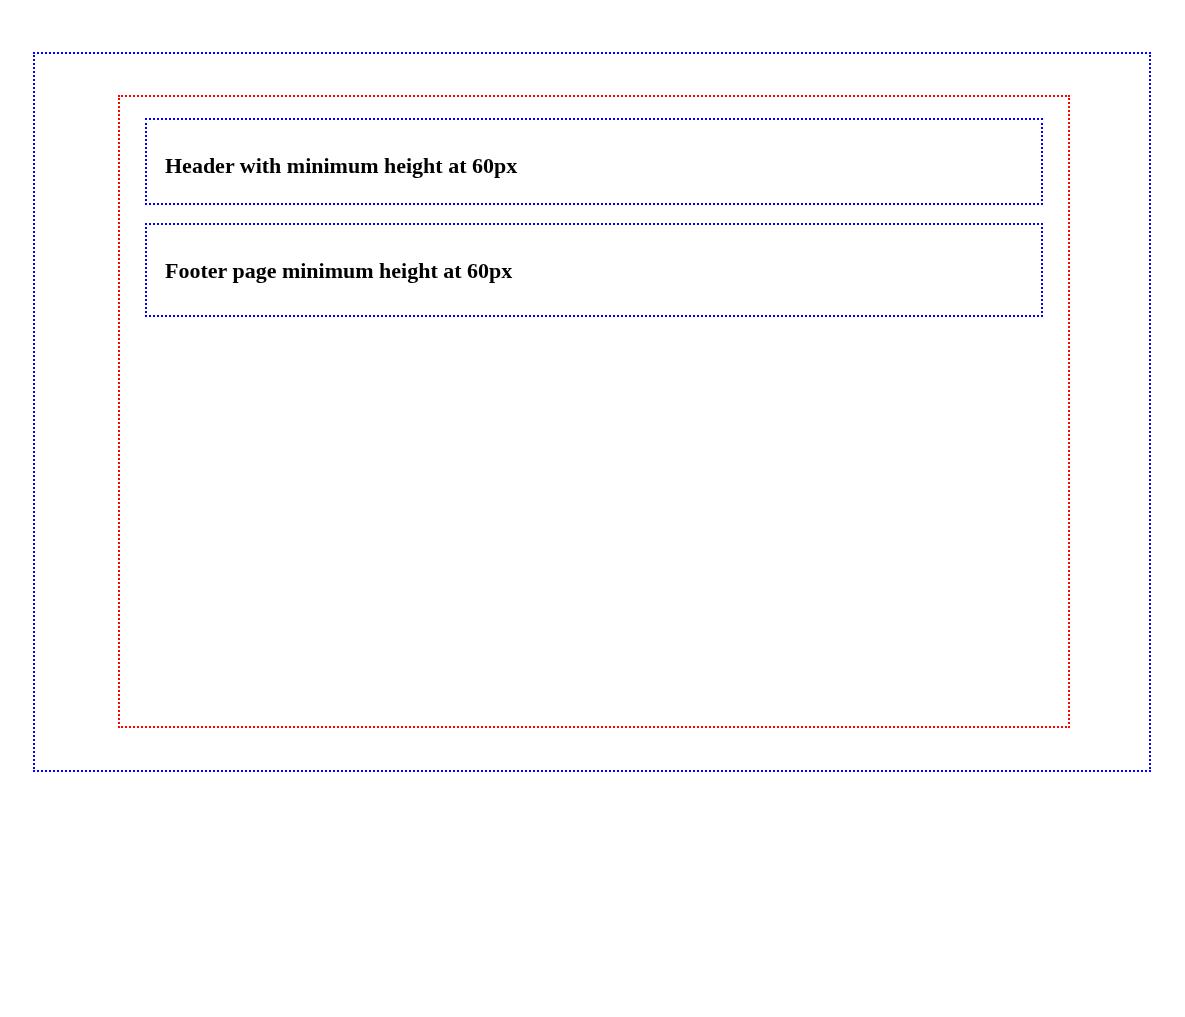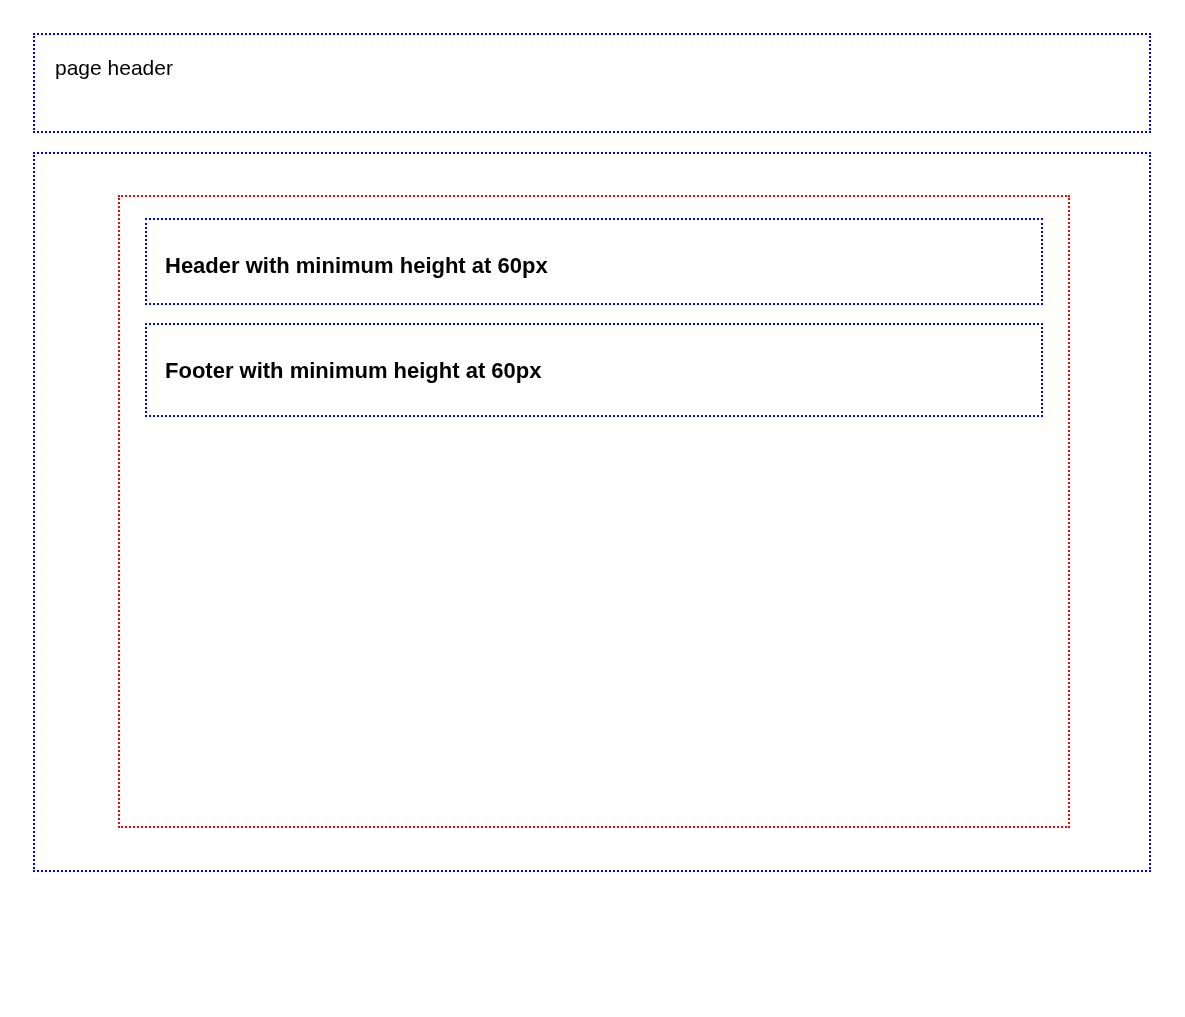--- a/index.html
+++ b/index.html
@@ -26,20 +26,21 @@
   
   .box-blue {
     border: 2px dotted #0000ff;
     box-sizing: border-box;
     background: transparent;
   }
   .box-red {
     border: 2px dotted #ff0000;
     box-sizing: border-box;
     background: transparent;
+    font-family: Liberation Serif, serif;
   }
 
   
   .page-header,
   .page-footer {
     height: 100px;
     display: block;
     position: relative;
   }
   .page-header-label,
@@ -94,34 +95,31 @@
     white-space: nowrap;
   }
   .section-header { height: 87px; }
   .section-footer { height: 94px; }
 </style>
 </head>
 <body>
 
 <div class="page">
 
-  <div class="page-header box-blue">
-    <span class="page-header-label">page header</span>
-  </div>
 
   <div class="page-body box-blue">
 
     <div class="flex-container box-red">
 
       <div class="inner-section section-header box-blue">
         <span class="inner-label">Header with minimum height at 60px</span>
       </div>
 
 
       <div class="inner-section section-footer box-blue">
-        <span class="inner-label">Footer with minimum height at 60px</span>
+        <span class="inner-label">Footer page minimum height at 60px</span>
       </div>
 
     </div>
   </div>
 
 
 </div>
 
 </body></html>

